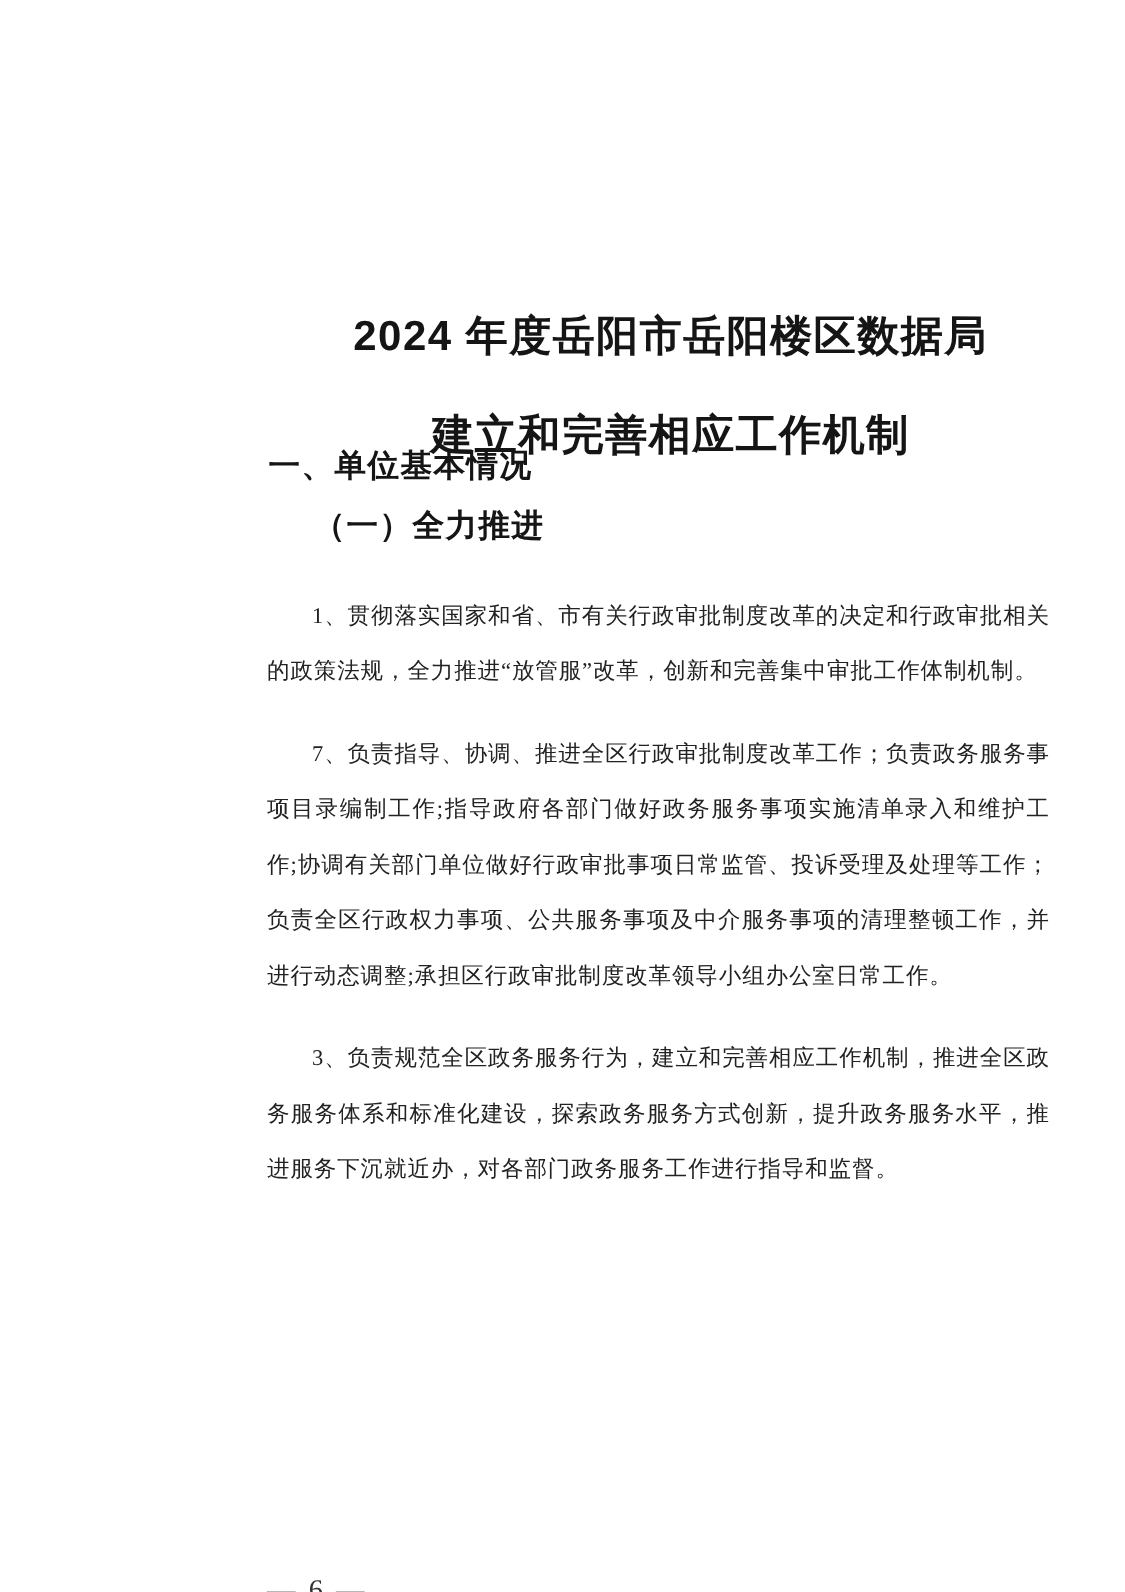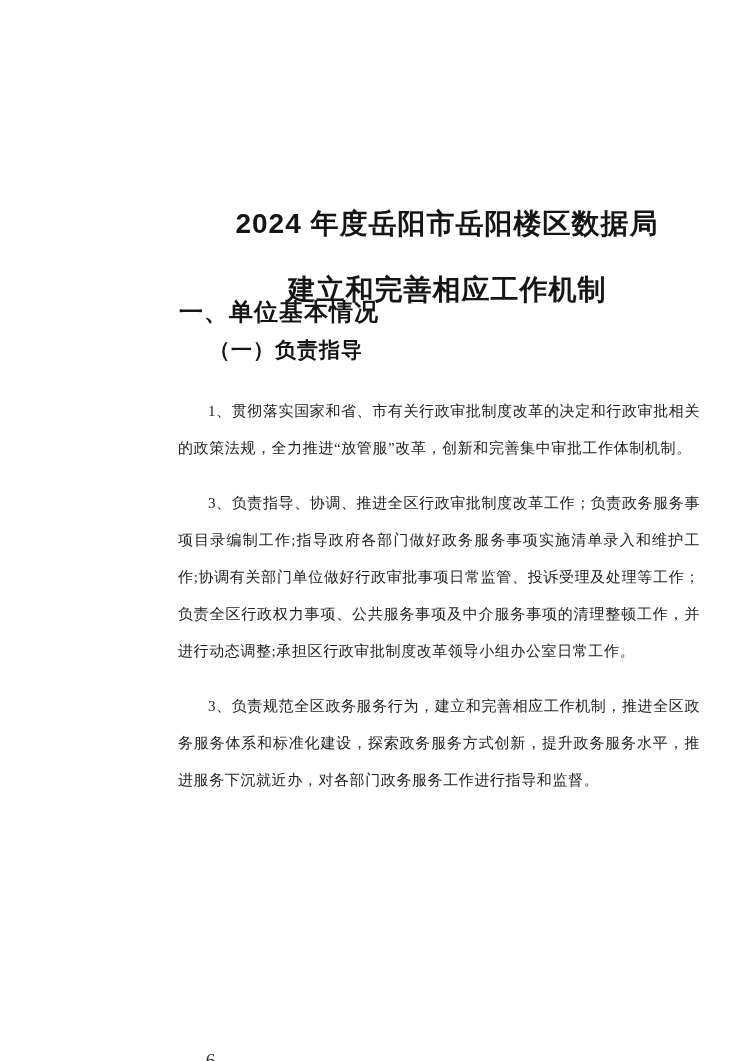--- a/index.html
+++ b/index.html
@@ -31,21 +31,21 @@
     color: #151515;
     letter-spacing: 1px;
   }
   
   .heading-1 {
     position: absolute;
     top: 224px;
     left: 107px;
     font-family: "Liberation Sans", sans-serif;
     font-weight: 700;
-    font-size: 24px;
+    font-size: 21px;
     color: #151515;
     letter-spacing: 1px;
   }
   
   .heading-2 {
     position: absolute;
     top: 264px;
     left: 137px;
     font-family: "Liberation Sans", sans-serif;
     font-weight: 700;
@@ -87,23 +87,23 @@
 
 <div class="page">
 
   <div class="doc-title">
     <div>2024 年度岳阳市岳阳楼区数据局</div>
     <div>建立和完善相应工作机制</div>
   </div>
 
   <div class="heading-1">一、单位基本情况</div>
 
-  <div class="heading-2">（一）负责指导</div>
+  <div class="heading-2">（一）全力推进</div>
 
   <div class="body-text">
     <p>1、贯彻落实国家和省、市有关行政审批制度改革的决定和行政审批相关的政策法规，全力推进“放管服”改革，创新和完善集中审批工作体制机制。</p>
-    <p>3、负责指导、协调、推进全区行政审批制度改革工作；负责政务服务事项目录编制工作;指导政府各部门做好政务服务事项实施清单录入和维护工作;协调有关部门单位做好行政审批事项日常监管、投诉受理及处理等工作；负责全区行政权力事项、公共服务事项及中介服务事项的清理整顿工作，并进行动态调整;承担区行政审批制度改革领导小组办公室日常工作。</p>
+    <p>7、负责指导、协调、推进全区行政审批制度改革工作；负责政务服务事项目录编制工作;指导政府各部门做好政务服务事项实施清单录入和维护工作;协调有关部门单位做好行政审批事项日常监管、投诉受理及处理等工作；负责全区行政权力事项、公共服务事项及中介服务事项的清理整顿工作，并进行动态调整;承担区行政审批制度改革领导小组办公室日常工作。</p>
     <p>3、负责规范全区政务服务行为，建立和完善相应工作机制，推进全区政务服务体系和标准化建设，探索政务服务方式创新，提升政务服务水平，推进服务下沉就近办，对各部门政务服务工作进行指导和监督。</p>
   </div>
 
   <div class="page-number">— 6 —</div>
 
 </div>
 
 </body></html>

